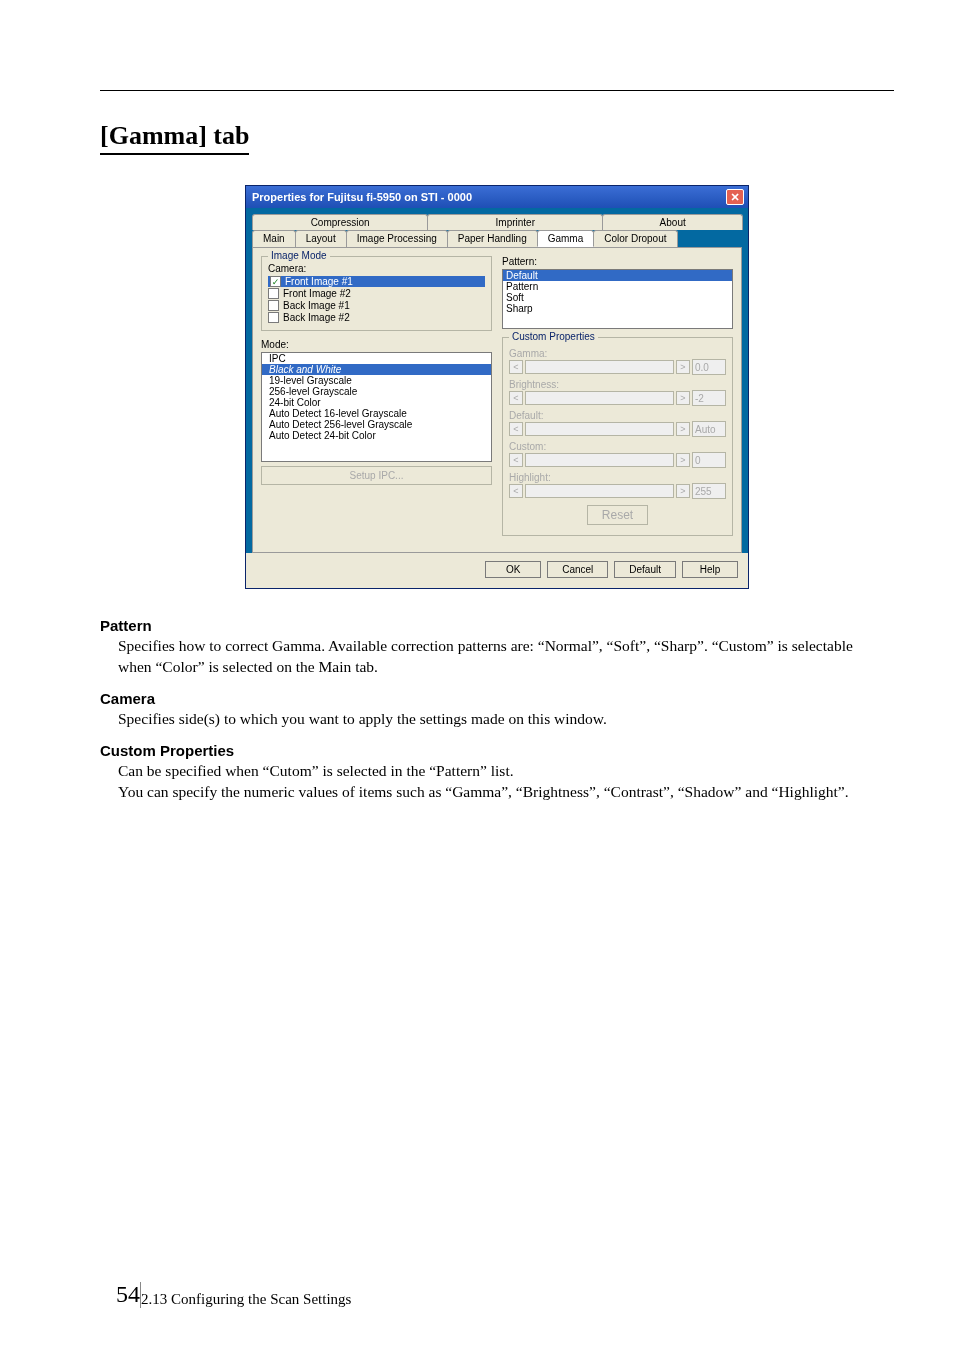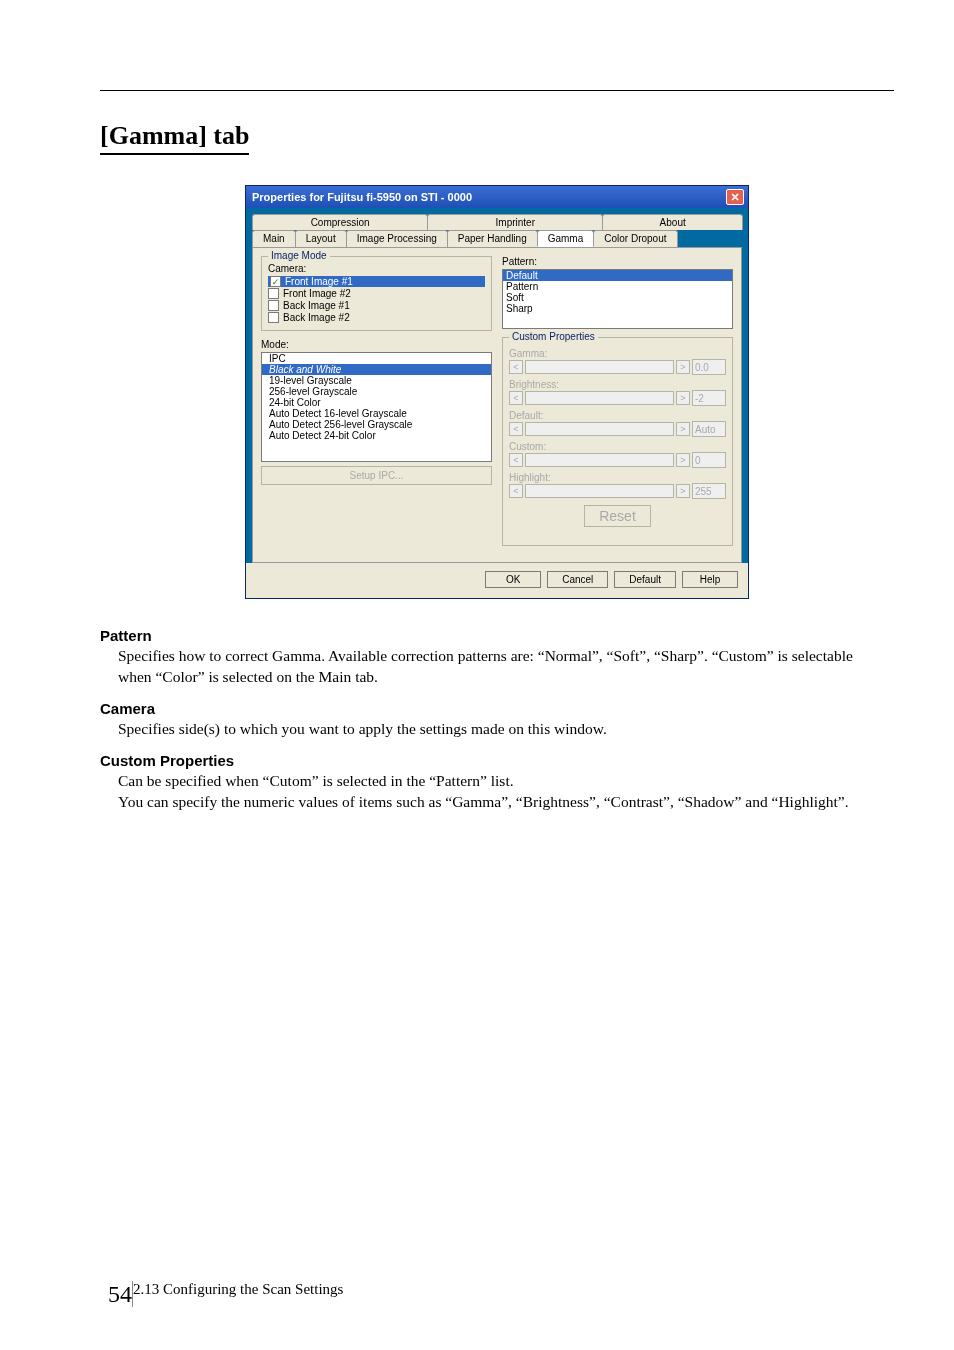--- a/index.html
+++ b/index.html
@@ -31,31 +31,31 @@
   .listbox .li.sel { background:#316ac5; color:#fff;font-style:italic; }
   .btn-faded { width:100%; border:1px solid #b5b5a5; background:#ece9d8; color:#a9a9a9; text-align:center; padding:3px 12px; font-size:10px; margin-top:4px;}
   .patternbox { border:1px solid #7a7a7a; background:#fff; height:60px; font-size:10px; }
   .patternbox .li { padding:0 3px; }
   .patternbox .li.sel { background:#316ac5; color:#fff; }
   .cp-label { color:#a9a9a9; font-size:10px; margin-top:4px; }
   .sliderrow { display:flex; align-items:center; gap:2px; margin-bottom:2px; }
   .sbtn { width:14px; height:14px; border:1px solid #b5b5a5; background:#efefef; color:#a9a9a9; display:flex; align-items:center; justify-content:center; font-size:9px;}
   .strack { flex:1; height:14px; border:1px solid #b5b5a5; background:#efefef; }
   .sval { width:34px; height:16px; border:1px solid #b5b5a5; background:#efefef; color:#a9a9a9; font-size:10px; padding:0 2px; display:flex; align-items:center;}
-  .resetbtn { border:1px solid #b5b5a5; background:#ece9d8; color:#a9a9a9; padding:2px 14px; font-size:14px; margin:6px auto 12px auto; display:block;}
+  .resetbtn { border:1px solid #b5b5a5; background:#ece9d8; color:#a9a9a9; padding:2px 14px; font-size:12px; margin:6px auto 4px auto; display:block;}
   .dlg-btnrow { padding:8px 10px 10px 0; display:flex; justify-content:flex-end; gap:6px; background:#ece9d8; }
   .winbtn { border:1px solid #7a7a7a; background:#ece9d8; padding:2px 14px; font-size:10px; min-width:56px; text-align:center; }
 
   
   .body-text { margin-right: 30px; }
   .subhead { font-family: Arial, Helvetica, sans-serif; font-weight:bold; font-size:15px; margin-top:12px; margin-bottom:2px; }
   .para { font-size:15.5px; line-height:1.35; margin-left:18px; margin-bottom:6px; }
 
   
-  .footer { position:absolute; bottom:42px; left:108px; display:flex; align-items:flex-start; }
+  .footer { position:absolute; bottom:42px; left:116px; display:flex; align-items:flex-end; }
   .pagenum { font-size:24px; font-family:"Times New Roman",serif; }
   .vbar { width:1px; height:26px; background:#888; }
   .footertext { font-size:15px; font-family:"Times New Roman",serif; }
 </style>
 </head>
 <body>
 
 <div class="page">
   <div class="hr"></div>
   <h2 class="section-title">[Gamma] tab</h2>

